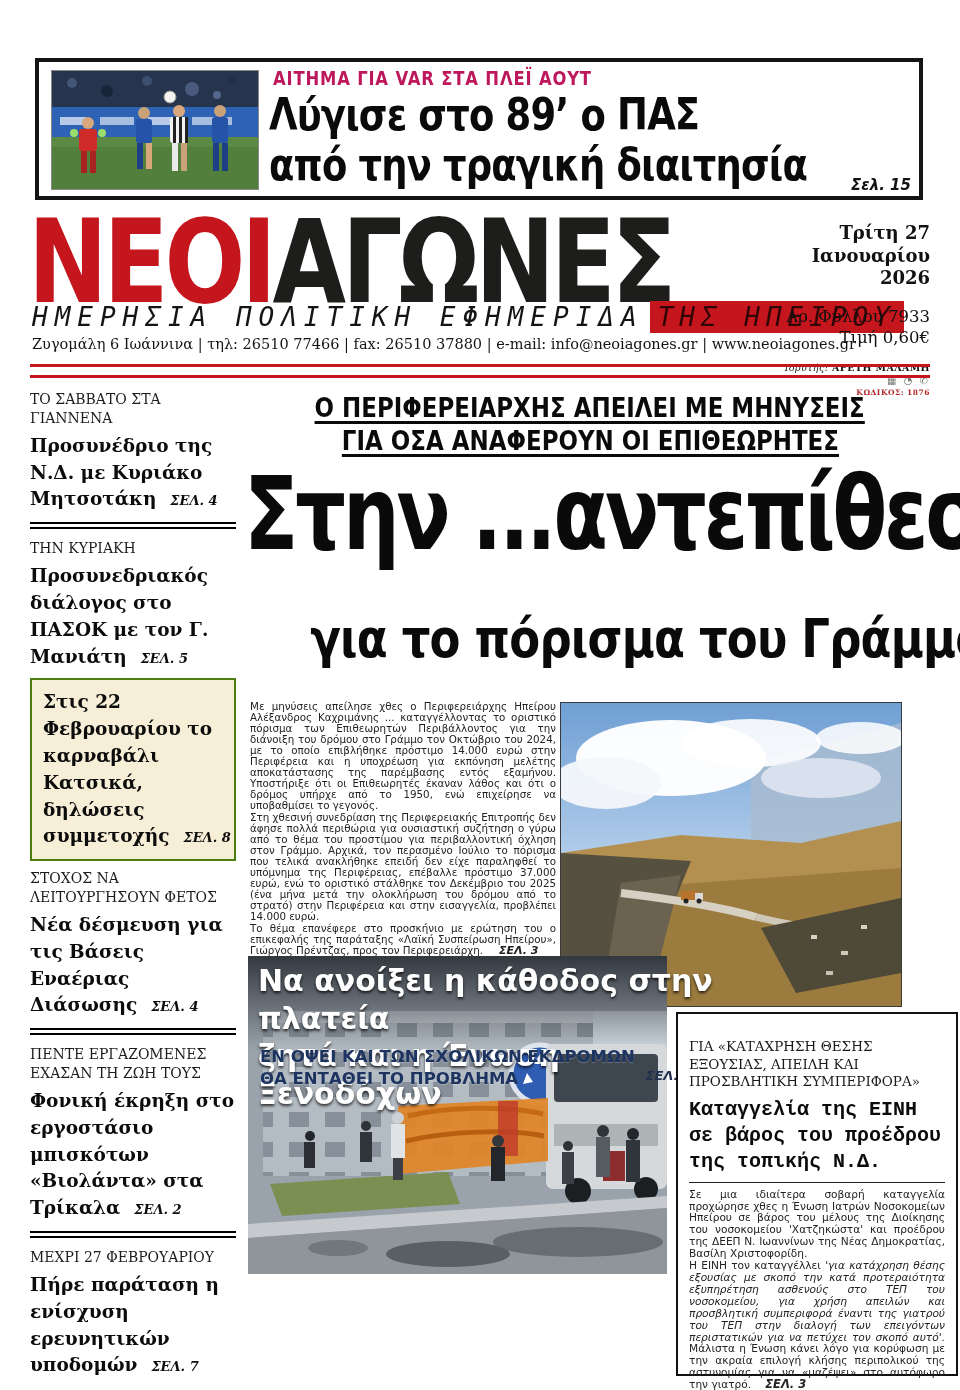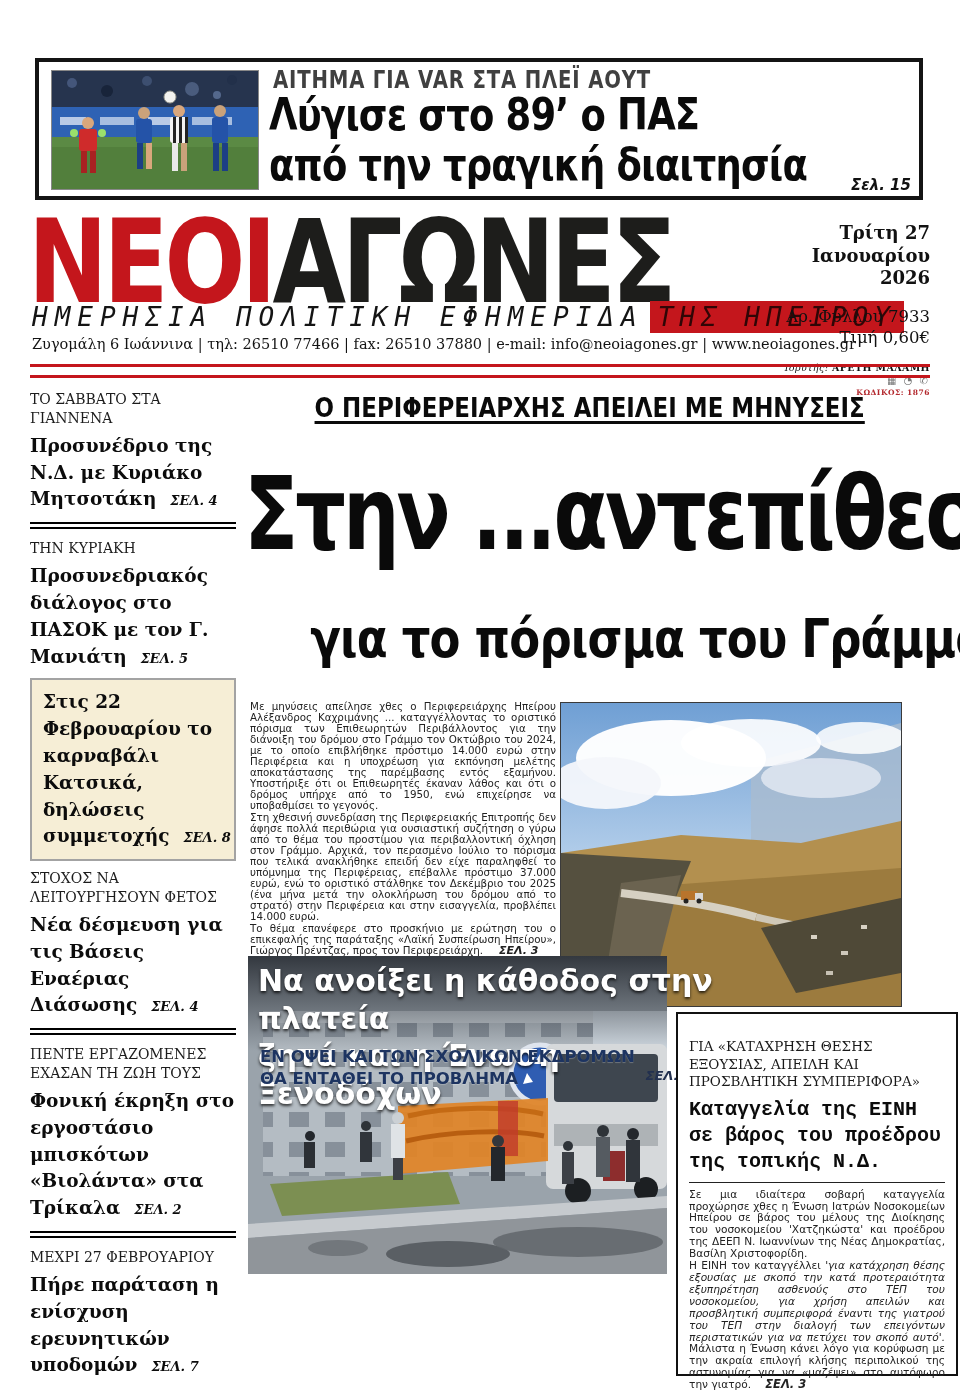--- a/index.html
+++ b/index.html
@@ -5,21 +5,21 @@
   html,body{margin:0;padding:0;background:#e8e8e8;}
   #page{position:relative;width:960px;height:1390px;margin:0 auto;background:#fff;overflow:hidden;
         font-family:"DejaVu Sans",sans-serif;color:#111;}
   .abs{position:absolute;}
   .cond{display:inline-block;transform:scaleX(.82);transform-origin:0 50%;white-space:nowrap;}
   .condc{display:inline-block;transform:scaleX(.85);transform-origin:50% 50%;white-space:nowrap;}
 
   
   .banner{left:35px;top:58px;width:880px;height:134px;border:4px solid #141414;background:#fff;}
   .banner-photo{left:12px;top:8px;width:206px;height:118px;border:1px solid #888;}
-  .banner-kicker{left:234px;top:4px;font-weight:bold;font-size:24px;letter-spacing:1px;color:#404040;}
+  .banner-kicker{left:234px;top:4px;font-weight:bold;font-size:20px;letter-spacing:1px;color:#be185d;}
   .banner-h1{left:230px;top:26px;font-weight:bold;font-size:45px;color:#0a0a0a;letter-spacing:-1px;}
   .banner-h2{left:230px;top:76px;font-weight:bold;font-size:45px;color:#0a0a0a;letter-spacing:-1px;}
   .banner-pref{right:8px;bottom:2px;font-weight:bold;font-style:italic;font-size:15px;}
 
   
   .logo{left:28px;top:204px;font-weight:bold;font-size:116px;letter-spacing:-5px;line-height:1;}
   .logo .red{color:#c4161c;}
   .logo .blk{color:#1d1d1b;}
   .tagline{left:32px;top:302px;font-size:26px;letter-spacing:7px;color:#141414;font-family:"DejaVu Sans Mono",monospace;font-style:italic;}
   .tagline-hl{background:#c4161c;color:#300606;padding:1px 8px;margin-left:6px;letter-spacing:6px;}
@@ -34,21 +34,21 @@
   .presscode{font-size:7.5px;font-weight:bold;color:#b3282d;margin-top:2px;letter-spacing:.5px;}
   .redrule{left:30px;top:364px;width:900px;height:8px;border-top:3px solid #c4161c;border-bottom:3px solid #c4161c;}
 
   
   .sidebar{left:30px;top:384px;width:206px;}
   .sb-item{margin:6px 0 8px;}
   .sb-kicker{font-family:"DejaVu Serif",serif;font-size:14px;line-height:1.35;color:#1c1c1c;margin-bottom:5px;}
   .sb-title{font-family:"DejaVu Serif",serif;font-weight:bold;font-size:18.5px;line-height:1.45;color:#0c0c0c;}
   .sb-page{font-style:italic;font-weight:bold;font-size:13px;margin-left:14px;white-space:nowrap;}
   .sb-sep{height:3px;border-top:2px solid #000;border-bottom:2px solid #000;margin:9px 0 10px;}
-  .sb-box{background:#f6eed6;border:2px solid #a3a3a3;padding:9px 11px;margin:8px 0;}
+  .sb-box{background:#f6eed6;border:2px solid #4d7c0f;padding:9px 11px;margin:8px 0;}
 
   
   .main-kicker{left:248px;top:392px;width:684px;text-align:center;font-weight:bold;font-size:27px;line-height:1.22;color:#0a0a0a;}
   .main-kicker u{text-decoration-thickness:3px;text-underline-offset:4px;}
   .main-h1{left:244px;top:458px;width:690px;font-weight:bold;font-size:102px;letter-spacing:-4px;color:#0a0a0a;line-height:1.1;}
   .main-h2{left:248px;top:608px;width:684px;text-align:center;font-weight:bold;font-size:53px;letter-spacing:-1px;color:#0a0a0a;}
   .main-body{left:250px;top:701px;width:306px;font-size:10.3px;line-height:11px;text-align:justify;color:#222;}
   .main-body p{margin:0 0 1px;}
   .pref-inline{font-weight:bold;font-style:italic;font-size:11px;margin-left:16px;}
   .mtn-photo{left:560px;top:702px;width:340px;height:303px;border:1px solid #3a3a3a;}
@@ -178,20 +178,21 @@
 
     <div class="sb-item">
       <div class="sb-kicker">ΜΕΧΡΙ 27 ΦΕΒΡΟΥΑΡΙΟΥ</div>
       <div class="sb-title"><span>Πήρε παράταση η ενίσχυση ερευνητικών υποδομών</span><span class="sb-page">ΣΕΛ. 7</span></div>
     </div>
 
   </div>
 
   <div class="abs main-kicker">
     <div><span class="condc"><u>Ο ΠΕΡΙΦΕΡΕΙΑΡΧΗΣ ΑΠΕΙΛΕΙ ΜΕ ΜΗΝΥΣΕΙΣ</u></span></div>
+    <div><span class="condc"><u>ΓΙΑ ΟΣΑ ΑΝΑΦΕΡΟΥΝ ΟΙ ΕΠΙΘΕΩΡΗΤΕΣ</u></span></div>
   </div>
   <div class="abs main-h1"><span class="cond" style="transform:scaleX(.78);">Στην ...αντεπίθεση</span></div>
   <div class="abs main-h2"><span class="condc">για το πόρισμα του Γράμμου</span></div>
 
   <div class="abs main-body">
     <p>Με μηνύσεις απείλησε χθες ο Περιφερειάρχης Ηπείρου Αλέξανδρος Καχριμάνης ... καταγγέλλοντας το οριστικό πόρισμα των Επιθεωρητών Περιβάλλοντος για την διάνοιξη του δρόμου στο Γράμμο τον Οκτώβριο του 2024, με το οποίο επιβλήθηκε πρόστιμο 14.000 ευρώ στην Περιφέρεια και η υποχρέωση για εκπόνηση μελέτης αποκατάστασης της παρέμβασης εντός εξαμήνου. Υποστήριξε ότι οι Επιθεωρητές έκαναν λάθος και ότι ο δρόμος υπήρχε από το 1950, ενώ επιχείρησε να υποβαθμίσει το γεγονός.</p>
     <p>Στη χθεσινή συνεδρίαση της Περιφερειακής Επιτροπής δεν  άφησε πολλά περιθώρια για ουσιαστική συζήτηση ο γύρω από το θέμα του  προστίμου για περιβαλλοντική όχληση στον Γράμμο.  Αρχικά, τον περασμένο Ιούλιο το πόρισμα που τελικά ανακλήθηκε επειδή δεν είχε παραληφθεί το  υπόμνημα της Περιφέρειας,  επέβαλλε πρόστιμο 37.000 ευρώ, ενώ το οριστικό στάλθηκε τον Δεκέμβριο του 2025 (ένα μήνα μετά την ολοκλήρωση του δρόμου από το στρατό)  στην Περιφέρεια και στην εισαγγελία, προβλέπει 14.000 ευρώ.</p>
     <p><span>Το θέμα επανέφερε στο προσκήνιο με ερώτηση του ο επικεφαλής της παράταξης «Λαϊκή Συσπείρωση Ηπείρου», Γιώργος Πρέντζας, προς τον Περιφερειάρχη.</span><span class="pref-inline">ΣΕΛ. 3</span></p>
   </div>
 

